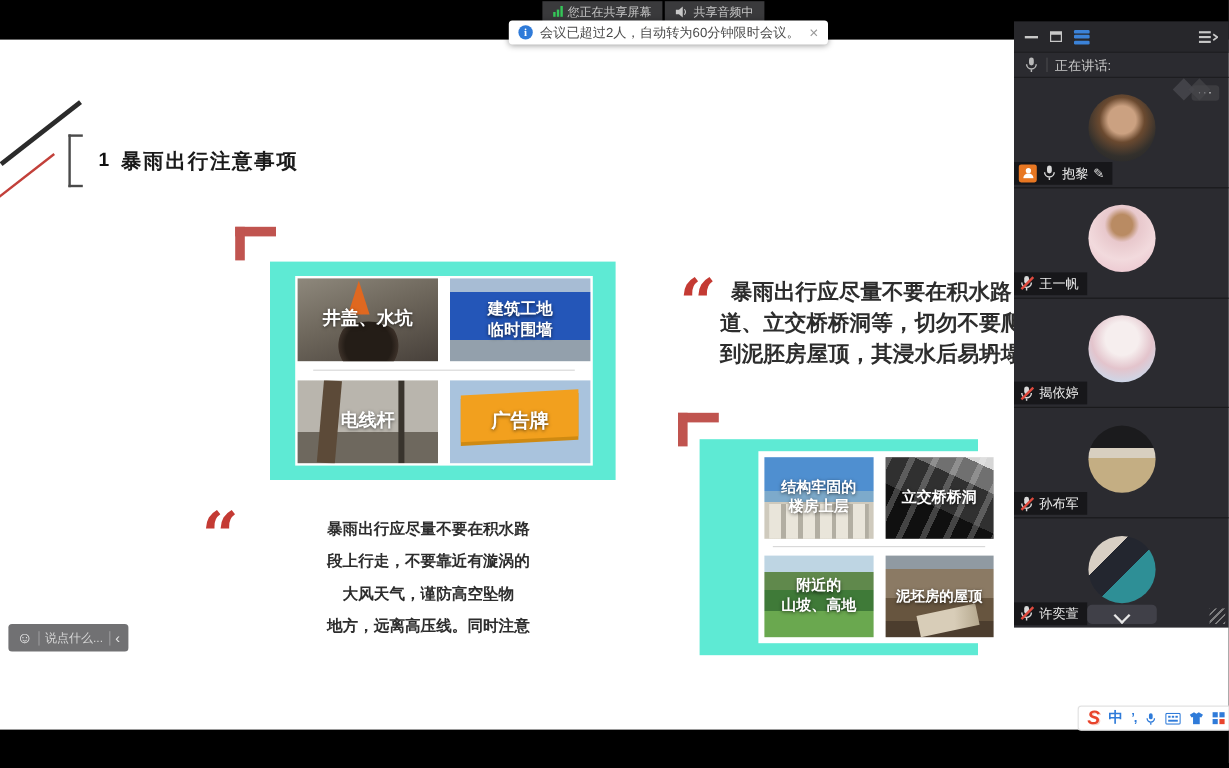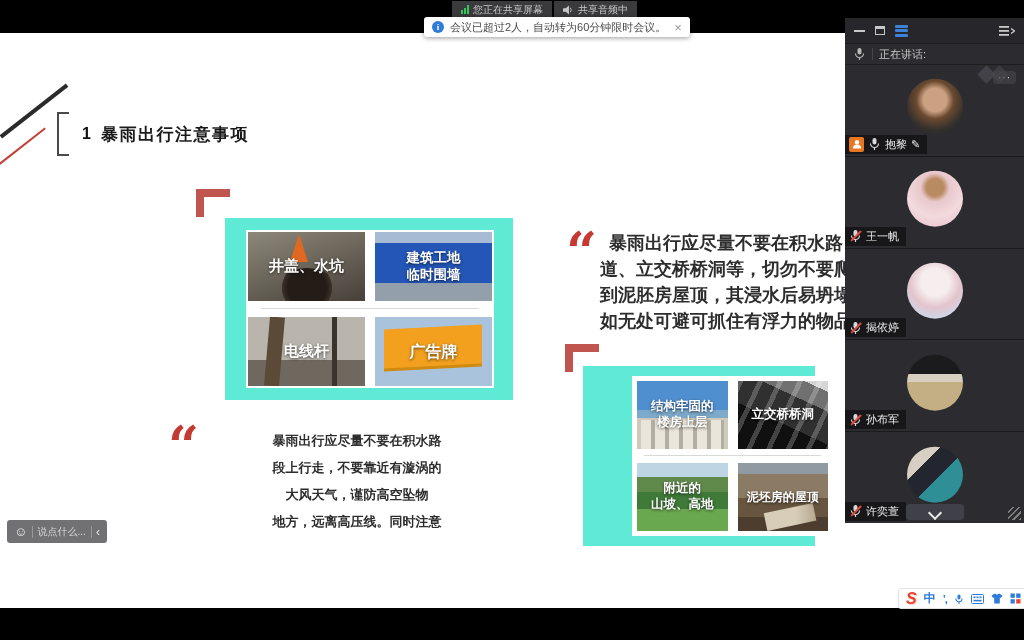--- a/index.html
+++ b/index.html
@@ -167,21 +167,20 @@
           <span class="lbl" style="font-size:16px">广告牌</span>
         </div>
       </div>
     </div>
 
     <div class="qmark qmark1">“</div>
     <div class="qtext qtext1">
       <div>暴雨出行应尽量不要在积水路</div>
       <div>道、立交桥桥洞等，切勿不要爬</div>
       <div>到泥胚房屋顶，其浸水后易坍塌</div>
-      <div>如无处可避可抓住有浮力的物品</div>
     </div>
 
     <div class="red-panel panel2">
       <div class="panel-inner">
         <div class="ph ph-buildings">
           <span class="lbl">结构牢固的
 楼房上层</span>
         </div>
         <div class="ph ph-overpass">
           <span class="lbl">立交桥桥洞</span>

